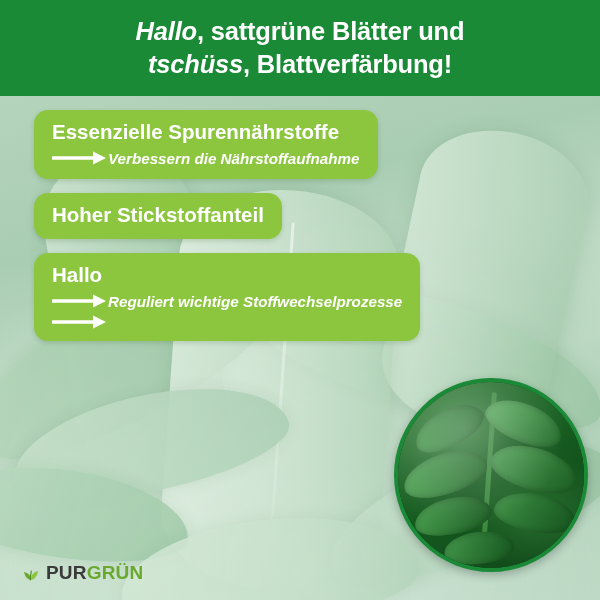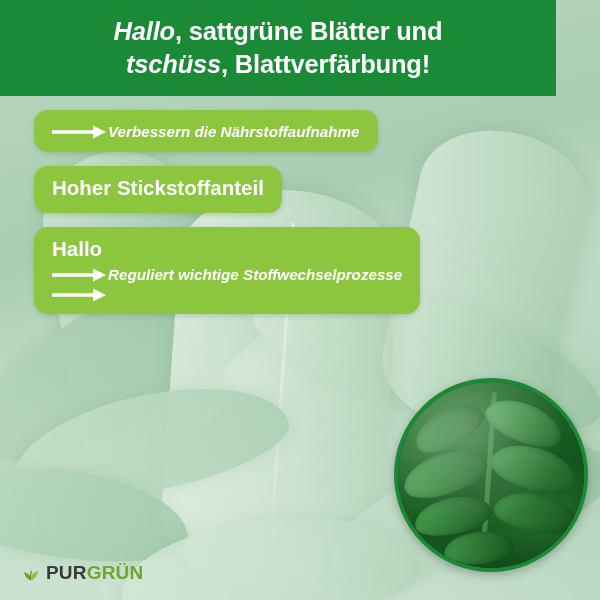--- a/index.html
+++ b/index.html
@@ -68,21 +68,21 @@
     inset: 0;
     backdrop-filter: blur(0px);
     background:
       radial-gradient(circle at 50% 95%, rgba(255,255,255,0.25), rgba(255,255,255,0) 60%);
   }
 
   
   .header {
     position: absolute;
     left: 0; top: 0;
-    width: 556px;
+    width: 600px;
     height: 96px;
     background: #1a8a37;
     display: flex;
     flex-direction: column;
     align-items: center;
     justify-content: center;
     box-sizing: border-box;
     padding: 0 22px;
   }
   .header .line {
@@ -230,20 +230,21 @@
       <em>Hallo</em><span>, sattgrüne Blätter und</span>
     </div>
     <div class="line">
       <em>tschüss</em><span>, Blattverfärbung!</span>
     </div>
   </div>
 
   <div class="cards">
 
     <div class="card">
+      <div class="card-title">Essenzielle Spurennährstoffe</div>
       <div class="bullet">
         <svg class="arrow" viewBox="0 0 56 16">
           <path d="M1 8 H45" stroke="#ffffff" stroke-width="3.4" fill="none" stroke-linecap="round"></path>
           <path d="M41 1.5 L54 8 L41 14.5 Z" fill="#ffffff"></path>
         </svg>
         <span class="bullet-text">Verbessern die Nährstoffaufnahme</span>
       </div>
     </div>
 
     <div class="card">

